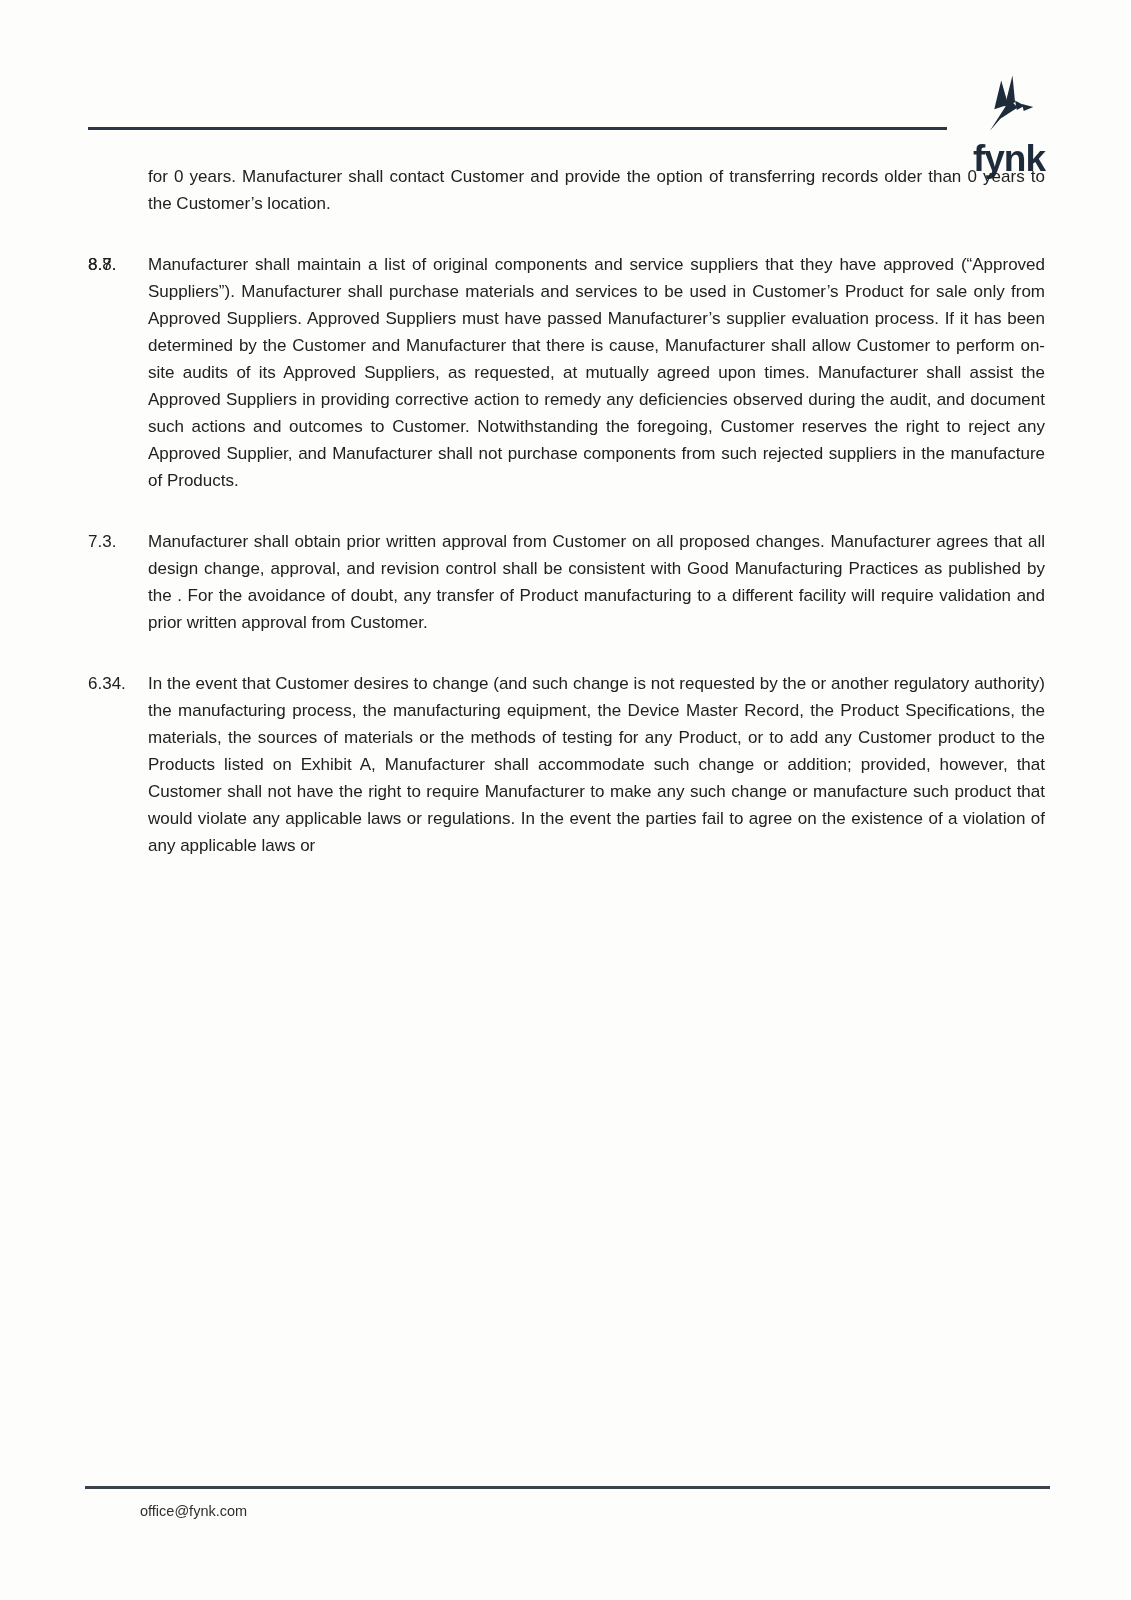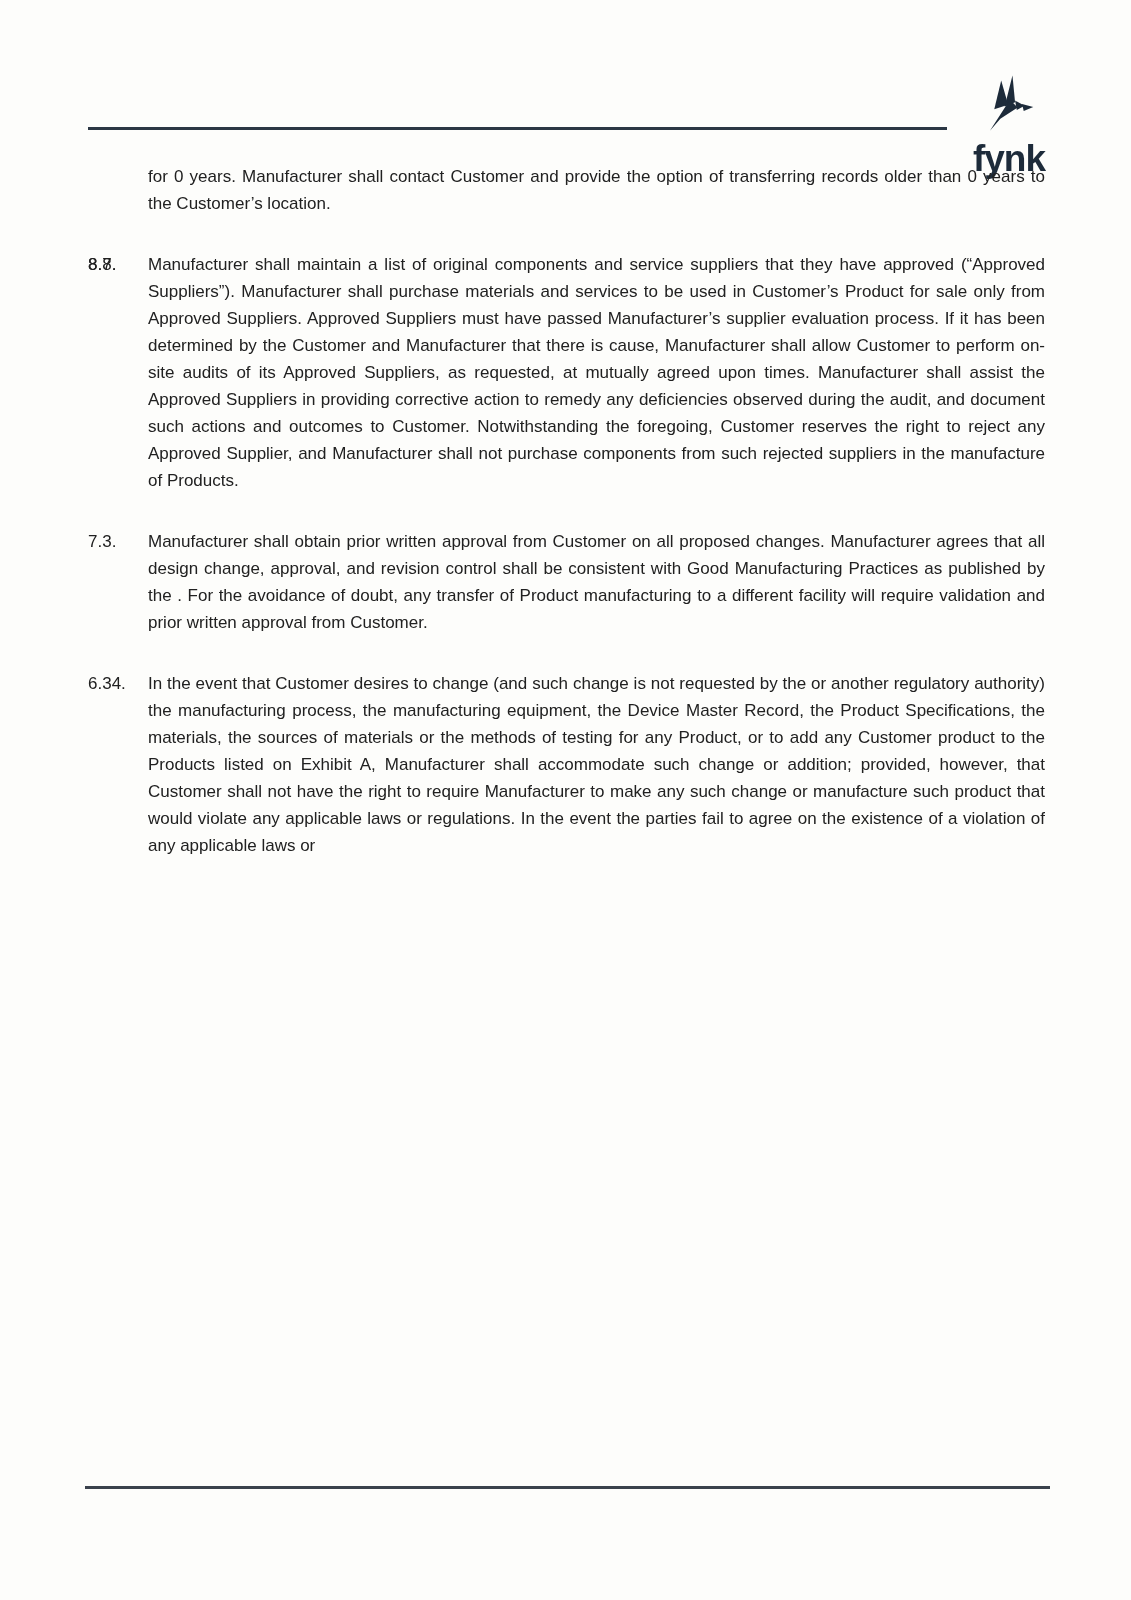--- a/index.html
+++ b/index.html
@@ -135,16 +135,17 @@
     <p class="para section">
       <span class="section-number">6.34.</span>
       <span>In the event that Customer desires to change (and such change is not requested by the or another regulatory authority) the manufacturing process, the manufacturing equipment, the Device Master Record, the Product Specifications, the materials, the sources of materials or the methods of testing for any Product, or to add any Customer product to the Products listed on Exhibit A, Manufacturer shall accommodate such change or addition; provided, however, that Customer shall not have the right to require Manufacturer to make any such change or manufacture such product that would violate any applicable laws or regulations. In the event the parties fail to agree on the existence of a violation of any applicable laws or</span>
     </p>
 
   </div>
 
   <div class="footer">
     <div class="footer-rule"></div>
     <div class="footer-lines">
+      <div>office@fynk.com</div>
     </div>
   </div>
 
 </div>
 
 </body></html>

